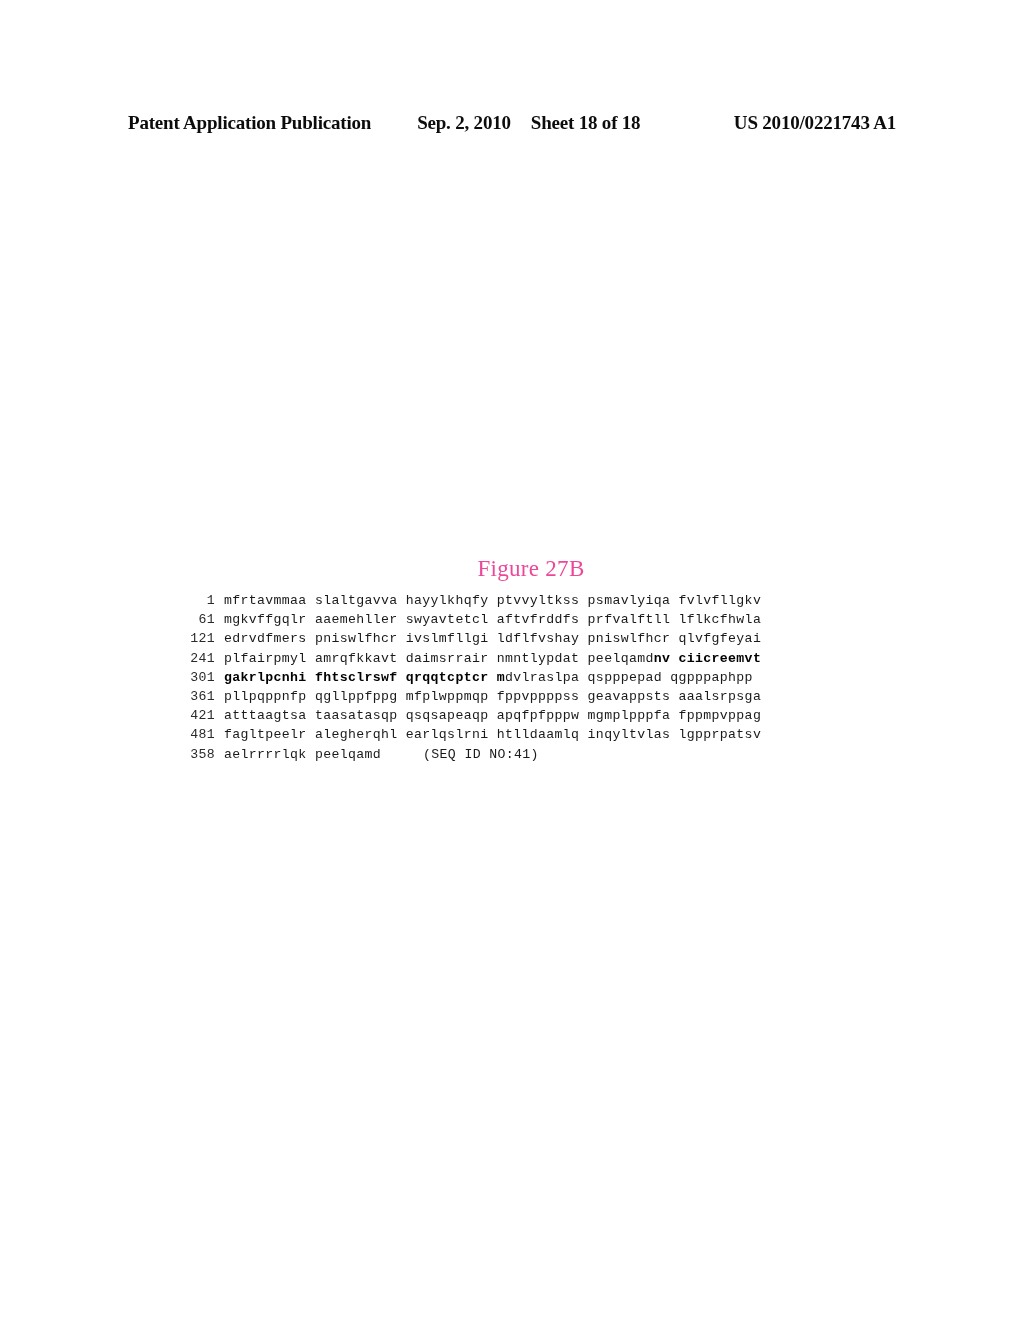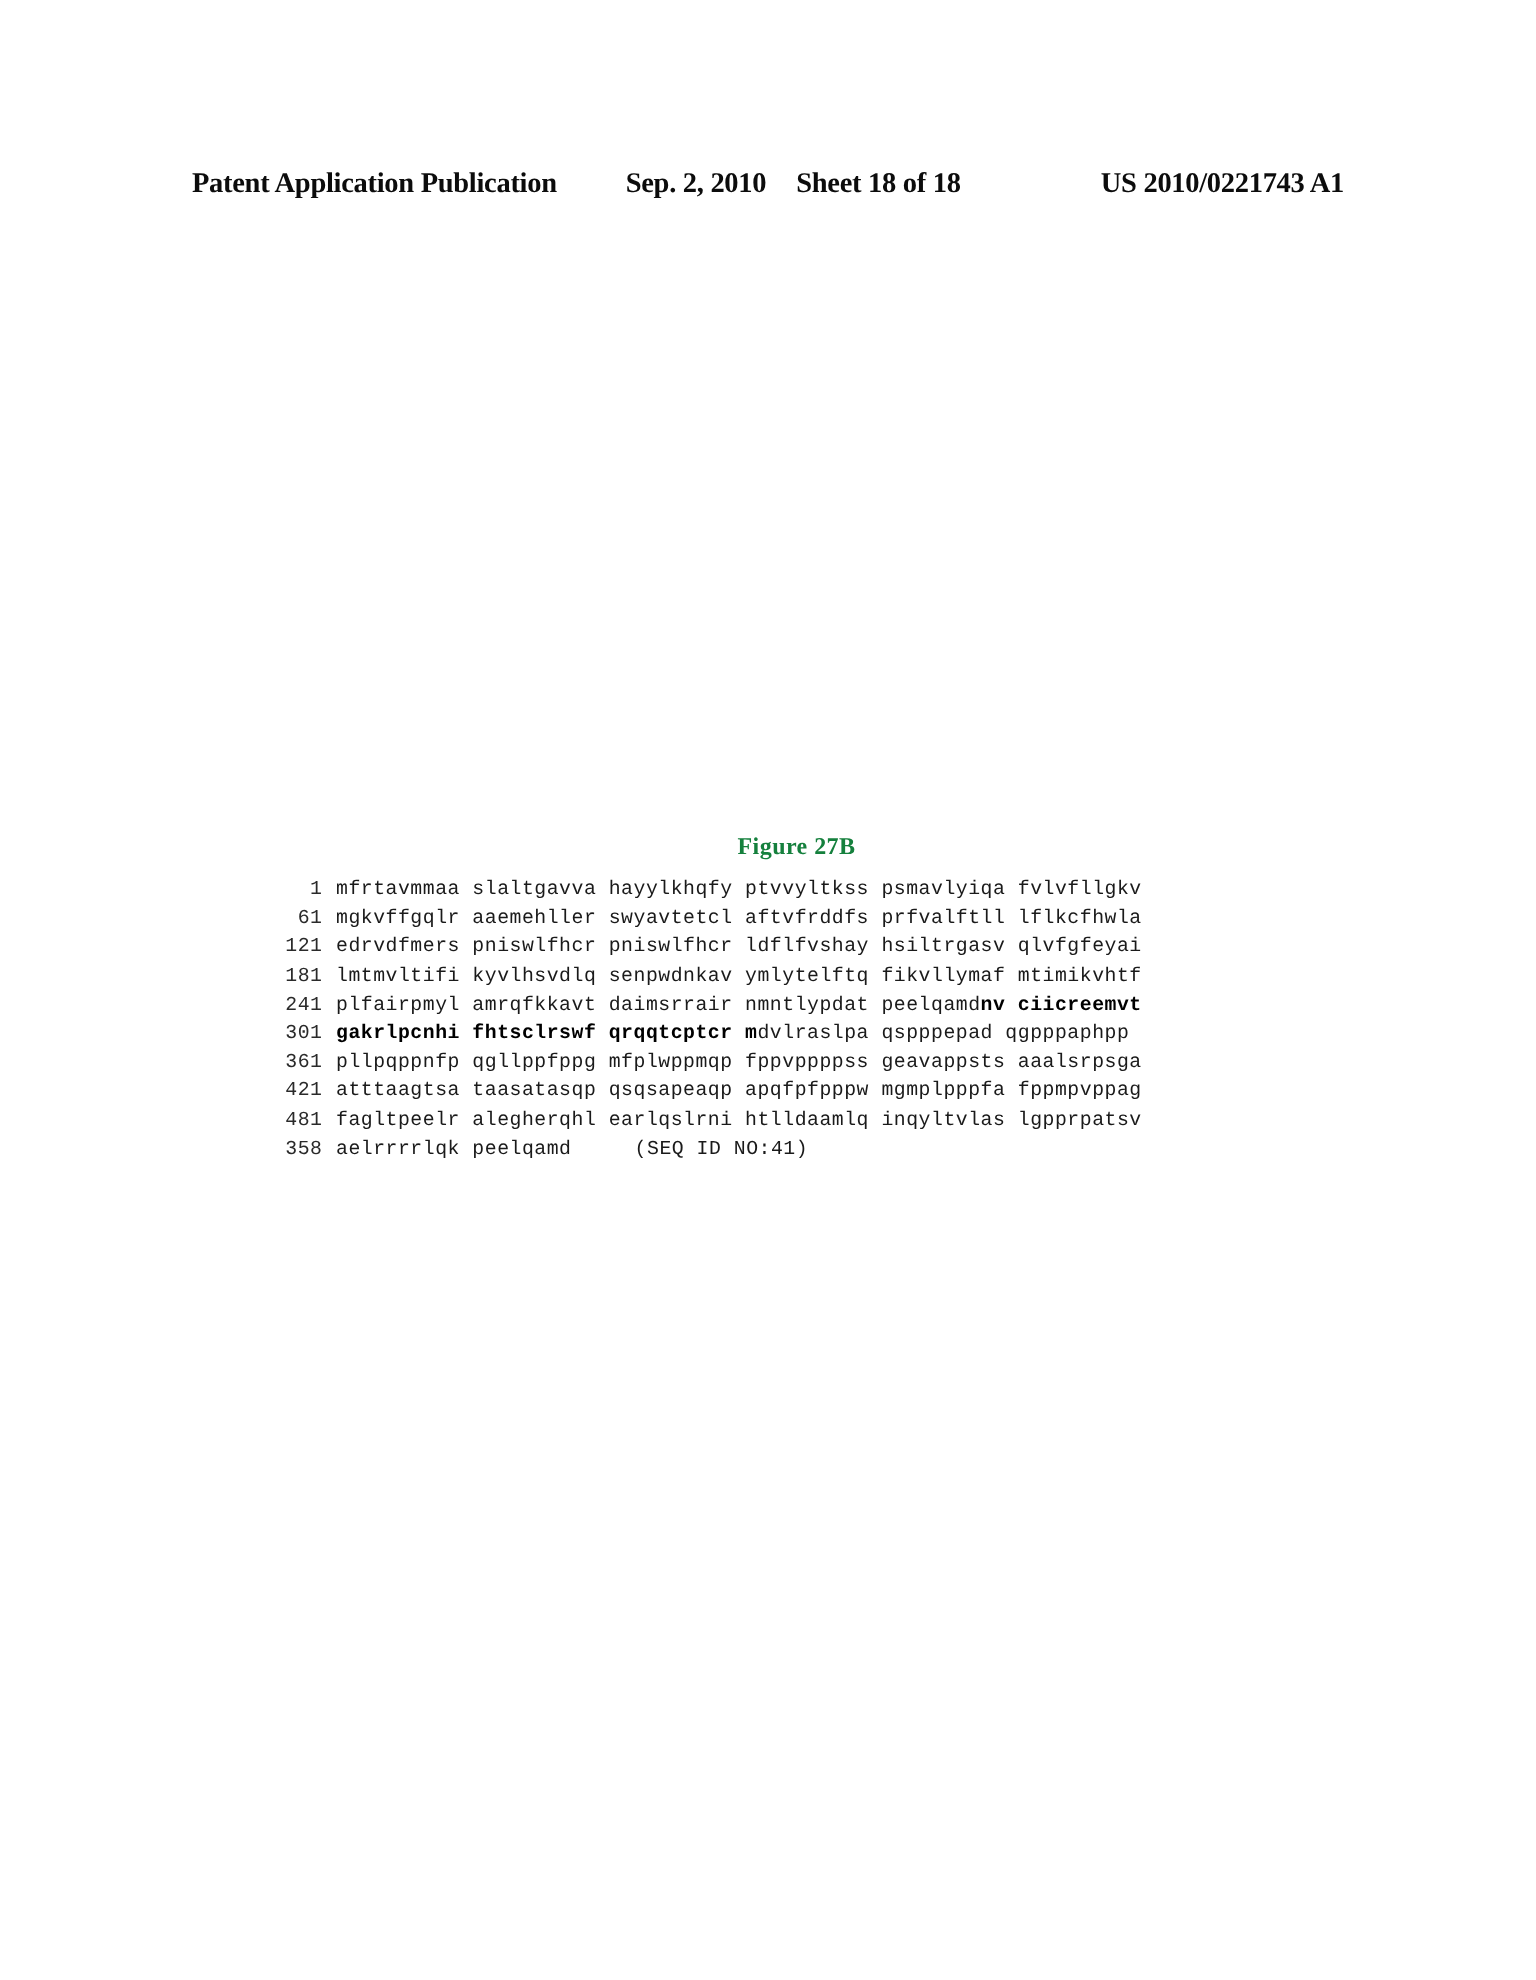--- a/index.html
+++ b/index.html
@@ -44,24 +44,24 @@
   
   .figure-block {
     position: absolute;
     left: 0;
     top: 556px;
     width: 1024px;
   }
   .figure-title {
     text-align: center;
     font-family: "Liberation Serif", serif;
-    font-weight: bold;
-    font-size: 16px;
+    font-weight: normal;
+    font-size: 23px;
     letter-spacing: 0.3px;
-    color: #15803d;
+    color: #ec4899;
     margin: 0 0 9px 0;
     padding-left: 38px;
   }
 
   .sequence-listing {
     margin: 0 auto;
     width: 672px;
     padding-left: 10px;
     font-family: "Liberation Mono", "DejaVu Sans Mono", monospace;
     font-size: 13.2px;
@@ -106,22 +106,21 @@
   <span class="hdr-docnum">US 2010/0221743 A1</span>
 </div>
 
 <div class="figure-block">
 
   <div class="figure-title">Figure 27B</div>
 
   <div class="sequence-listing" id="sequence-listing">
       <div class="seq-row"><span class="seq-index">1</span><span class="seq-blocks"><span>mfrtavmmaa slaltgavva hayylkhqfy ptvvyltkss psmavlyiqa fvlvfllgkv</span></span></div>
       <div class="seq-row"><span class="seq-index">61</span><span class="seq-blocks"><span>mgkvffgqlr aaemehller swyavtetcl aftvfrddfs prfvalftll lflkcfhwla</span></span></div>
-      <div class="seq-row"><span class="seq-index">121</span><span class="seq-blocks"><span>edrvdfmers pniswlfhcr pniswlfhcr ldflfvshay hsiltrgasv qlvfgfeyai</span></span></div>
-      <div class="seq-row"><span class="seq-index">181</span><span class="seq-blocks"><span>lmtmvltifi kyvlhsvdlq senpwdnkav ymlytelftq fikvllymaf mtimikvhtf</span></span></div>
+      <div class="seq-row"><span class="seq-index">121</span><span class="seq-blocks"><span>edrvdfmers pniswlfhcr ivslmfllgi ldflfvshay pniswlfhcr qlvfgfeyai</span></span></div>
       <div class="seq-row"><span class="seq-index">241</span><span class="seq-blocks"><span>plfairpmyl amrqfkkavt daimsrrair nmntlypdat peelqamd</span><b>nv ciicreemvt</b></span></div>
       <div class="seq-row"><span class="seq-index">301</span><span class="seq-blocks"><b>gakrlpcnhi fhtsclrswf qrqqtcptcr m</b><span>dvlraslpa qspppepad qgpppaphpp</span></span></div>
       <div class="seq-row"><span class="seq-index">361</span><span class="seq-blocks"><span>pllpqppnfp qgllppfppg mfplwppmqp fppvppppss geavappsts aaalsrpsga</span></span></div>
       <div class="seq-row"><span class="seq-index">421</span><span class="seq-blocks"><span>atttaagtsa taasatasqp qsqsapeaqp apqfpfpppw mgmplpppfa fppmpvppag</span></span></div>
       <div class="seq-row"><span class="seq-index">481</span><span class="seq-blocks"><span>fagltpeelr alegherqhl earlqslrni htlldaamlq inqyltvlas lgpprpatsv</span></span></div>
       <div class="seq-row"><span class="seq-index">358</span><span class="seq-blocks"><span>aelrrrrlqk peelqamd</span><span class="seq-note">    (SEQ ID NO:41)</span></span></div>
     </div>
 
 </div>
 

